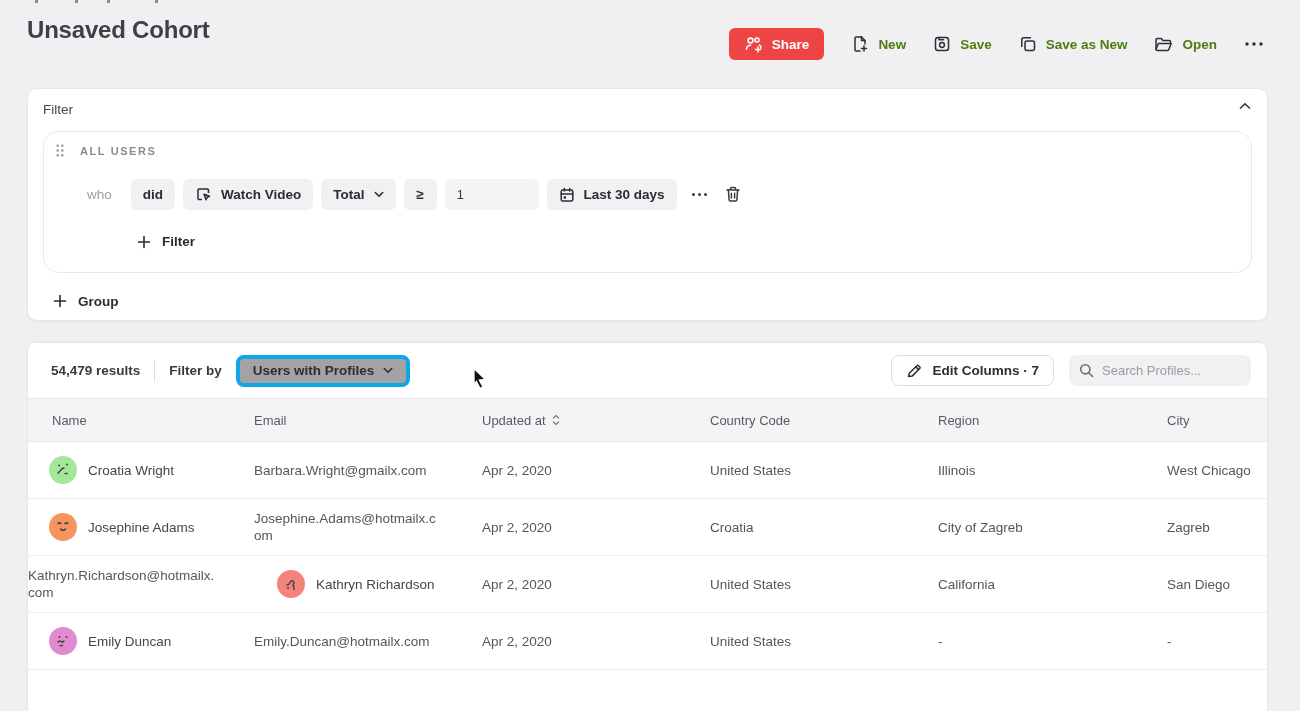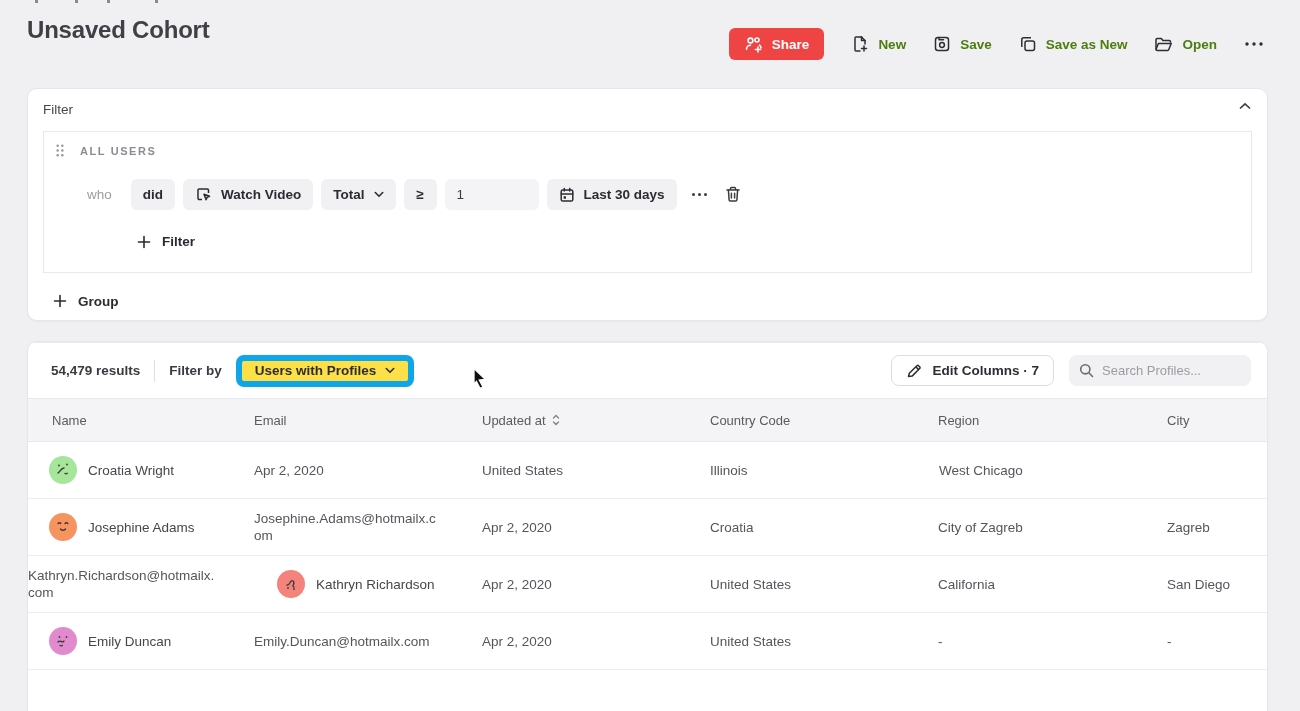--- a/index.html
+++ b/index.html
@@ -41,21 +41,21 @@
     position:absolute; background:#fff;
     border:1px solid #e7e7eb; border-radius:10px;
     box-shadow:0 1px 2px rgba(20,20,40,0.04);
   }
   .filter-panel { left:27px; top:88px; width:1241px; height:233px; }
   .filter-title { position:absolute; left:15px; top:13px; font-size:13.5px; color:#46464c; }
   .filter-collapse { position:absolute; right:16px; top:13px; color:#3e3e44; }
 
   .group-box {
     position:absolute; left:15px; top:42px; width:1209px; height:142px;
-    border:1px solid #e9e9ed; border-radius:0;
+    border:1px solid #e9e9ed; border-radius:16px;
   }
   .group-header { position:absolute; left:12px; top:12px; display:flex; align-items:center; gap:16px; }
   .drag-handle { color:#9a9aa1; cursor:grab; }
   .group-label { font-size:11px; font-weight:700; letter-spacing:1.6px; color:#8b8b92; }
 
   .filter-row { position:absolute; left:43px; top:47px; height:31px; display:flex; align-items:center; }
   .who-label { font-size:13.5px; color:#9c9ca3; margin-right:19px; }
   .chip {
     display:flex; align-items:center; gap:9px; height:31px; padding:0 12px;
     background:#f1f1f4; border-radius:6px; font-size:13.5px; font-weight:700;
@@ -87,21 +87,21 @@
   }
   .results-toolbar {
     height:56px; display:flex; align-items:center;
     border-top:1px solid #e9e9ed; padding:0 16px 0 23px;
   }
   .results-count { font-size:13.5px; font-weight:700; color:#3a3a40; }
   .toolbar-sep { width:1px; height:22px; background:#dfdfe3; margin:0 14px; }
   .filter-by-label { font-size:13.5px; font-weight:700; color:#3a3a40; margin-right:14px; }
   .dropdown-btn {
     display:flex; align-items:center; gap:9px; height:32px; padding:0 13px;
-    border:6px solid #0ea5e9; border-radius:8px; background:#fde047;
+    border:4px solid #0ea5e9; border-radius:8px; background:#a3a3a3;
     font-size:13.5px; font-weight:700; color:#2d2d33; cursor:pointer;
   }
   .toolbar-spacer { flex:1; }
   .edit-columns-btn {
     display:flex; align-items:center; gap:10px; height:31px; padding:0 14px;
     border:1px solid #dcdce1; border-radius:8px; background:#fff;
     font-size:13.5px; font-weight:700; color:#2d2d33; cursor:pointer;
   }
   .search-box {
     margin-left:15px; width:182px; height:31px; background:#f1f1f4;
@@ -401,20 +401,23 @@
         <span class="avatar" style="background-color: rgb(166, 230, 154);">
           <svg width="22" height="22" viewBox="0 0 22 22" fill="none" stroke="#3c3c40" stroke-width="1.4" stroke-linecap="round">
               <path d="M6 14c2-1 3-5 6-5"></path>
               <path d="M13 14.5c.8.6 1.8.4 2.3-.3"></path>
               <circle cx="7" cy="6.5" r="0.9" fill="#3c3c40" stroke="none"></circle>
               <circle cx="15" cy="5.5" r="0.9" fill="#3c3c40" stroke="none"></circle>
             </svg>
         </span>
         <span class="row-name">Croatia Wright</span>
       </div>
+      <div class="col col-2 cell-email">
+          <span>Barbara.Wright@gmailx.com</span>
+        </div>
       <div class="col col-3">
           <span>Apr 2, 2020</span>
         </div>
       <div class="col col-4">
           <span>United States</span>
         </div>
       <div class="col col-5">
           <span>Illinois</span>
         </div>
       <div class="col col-6">

